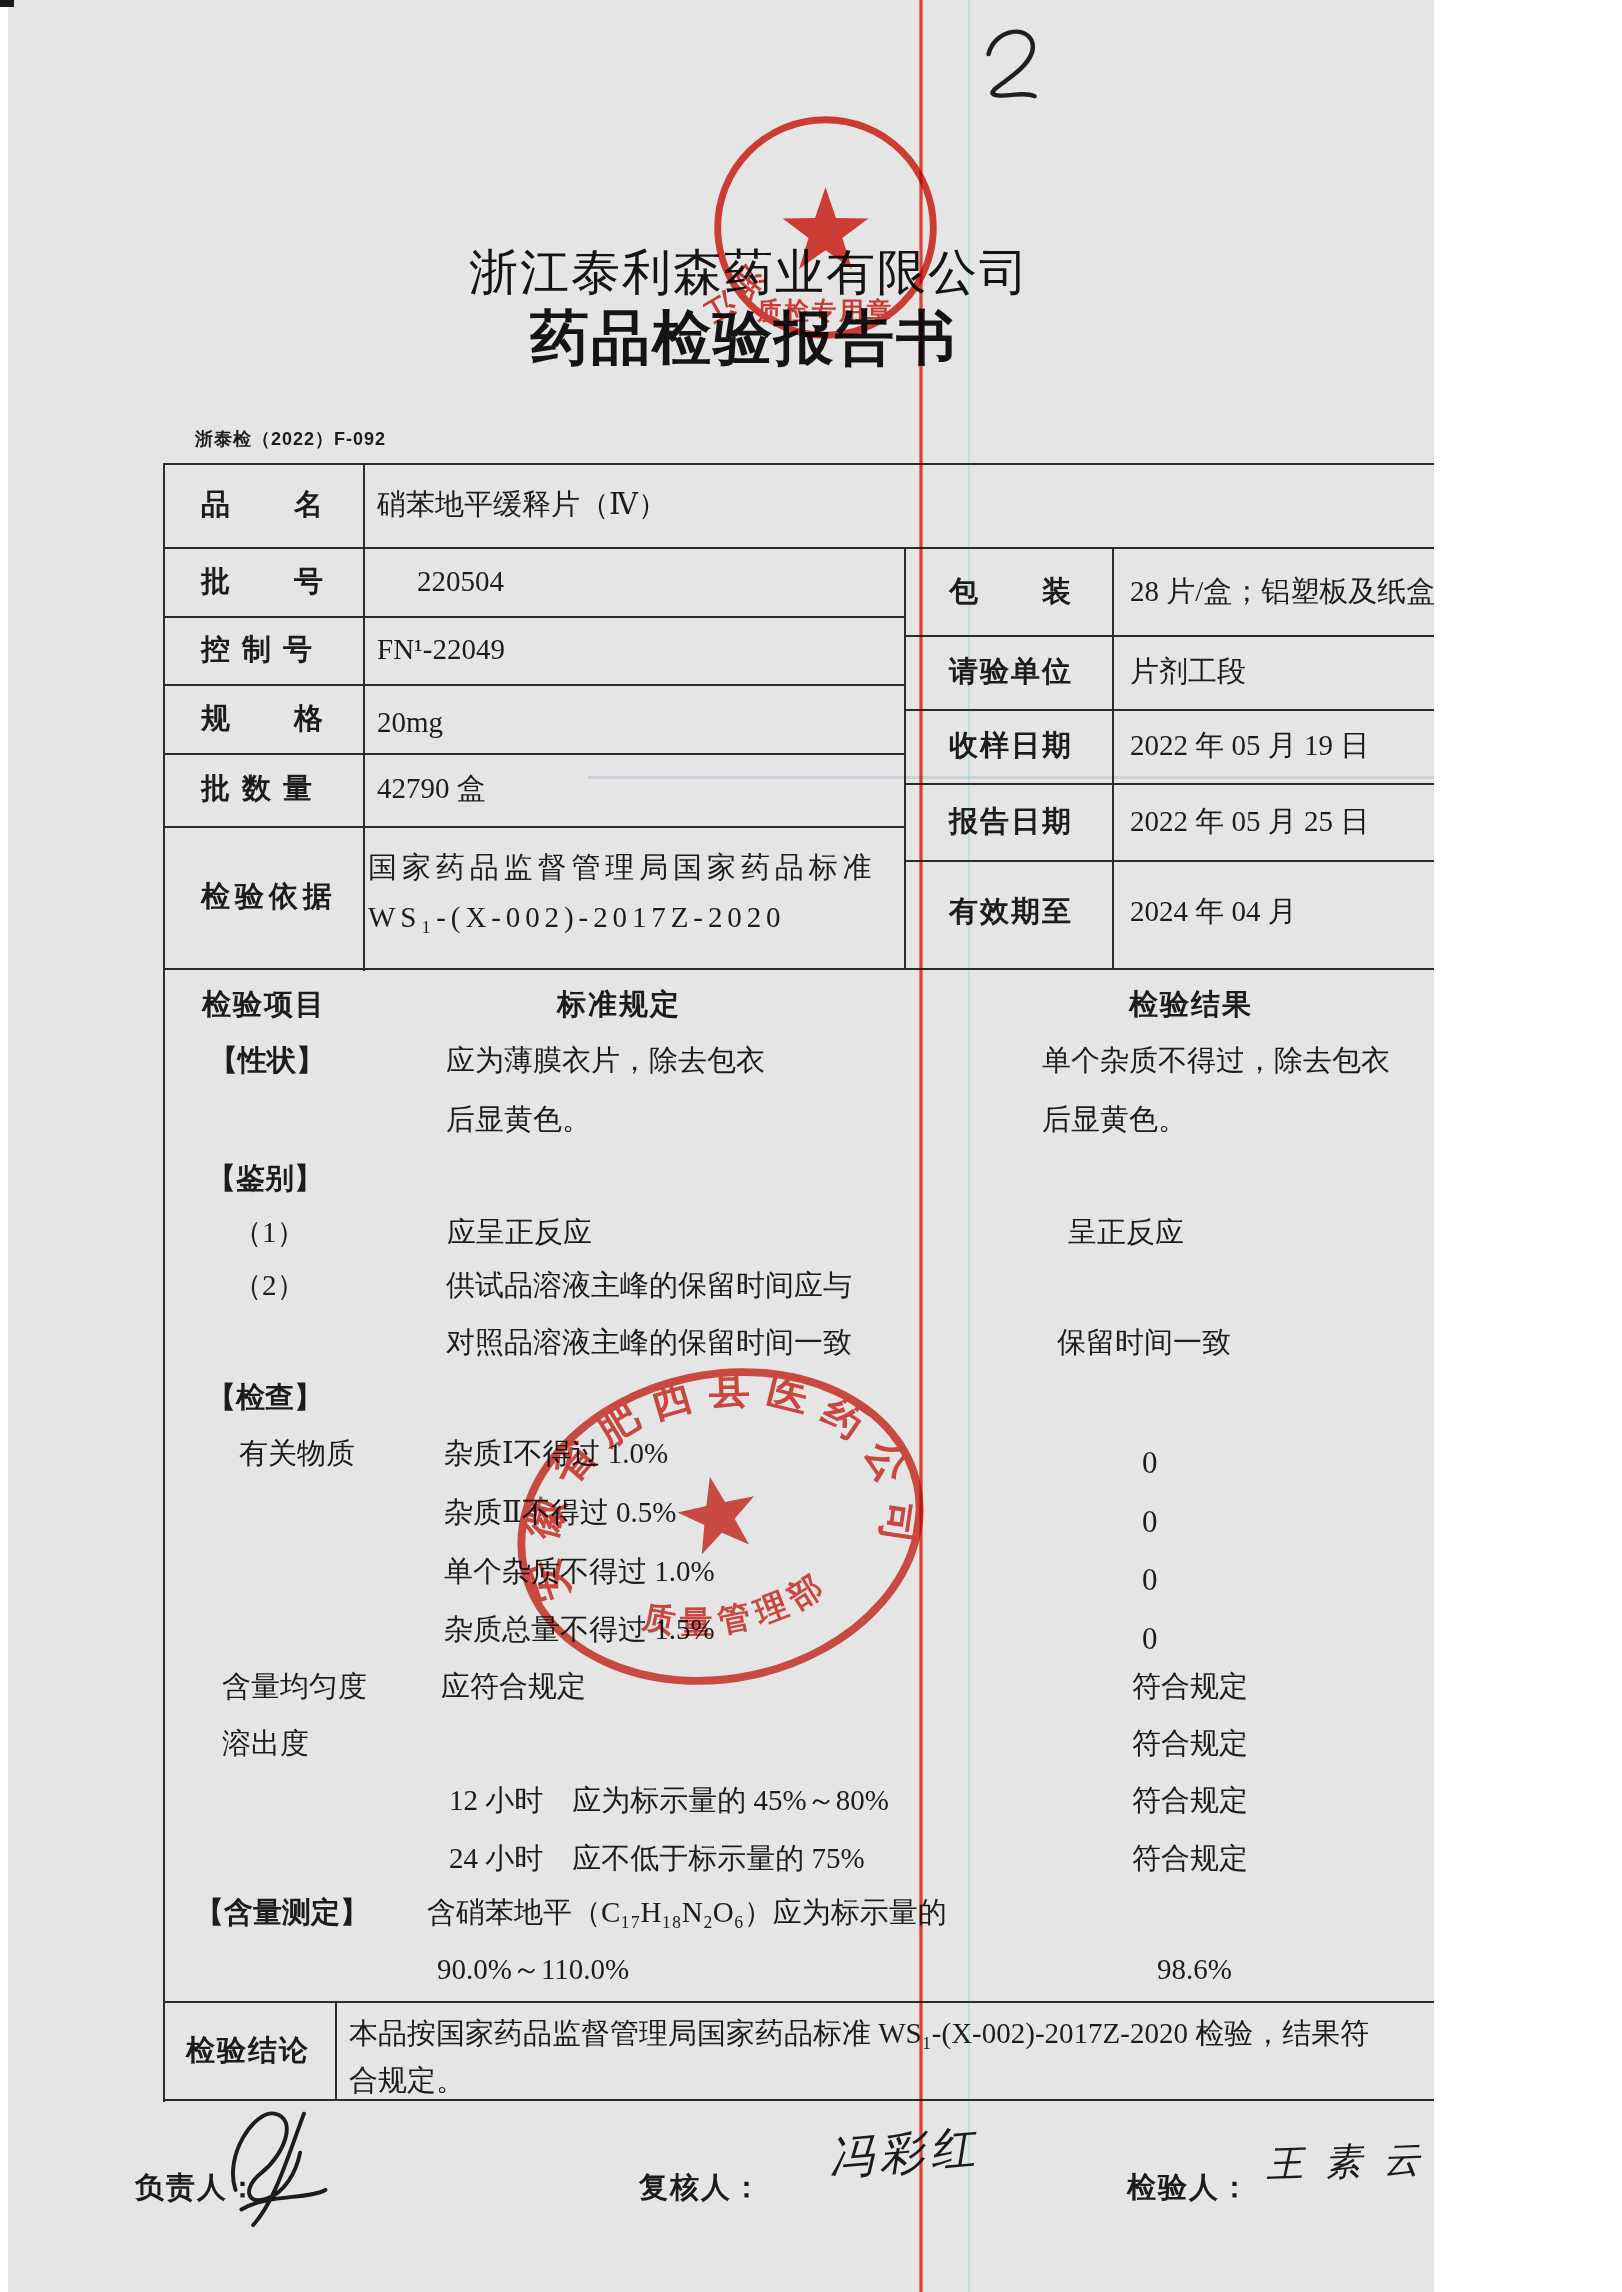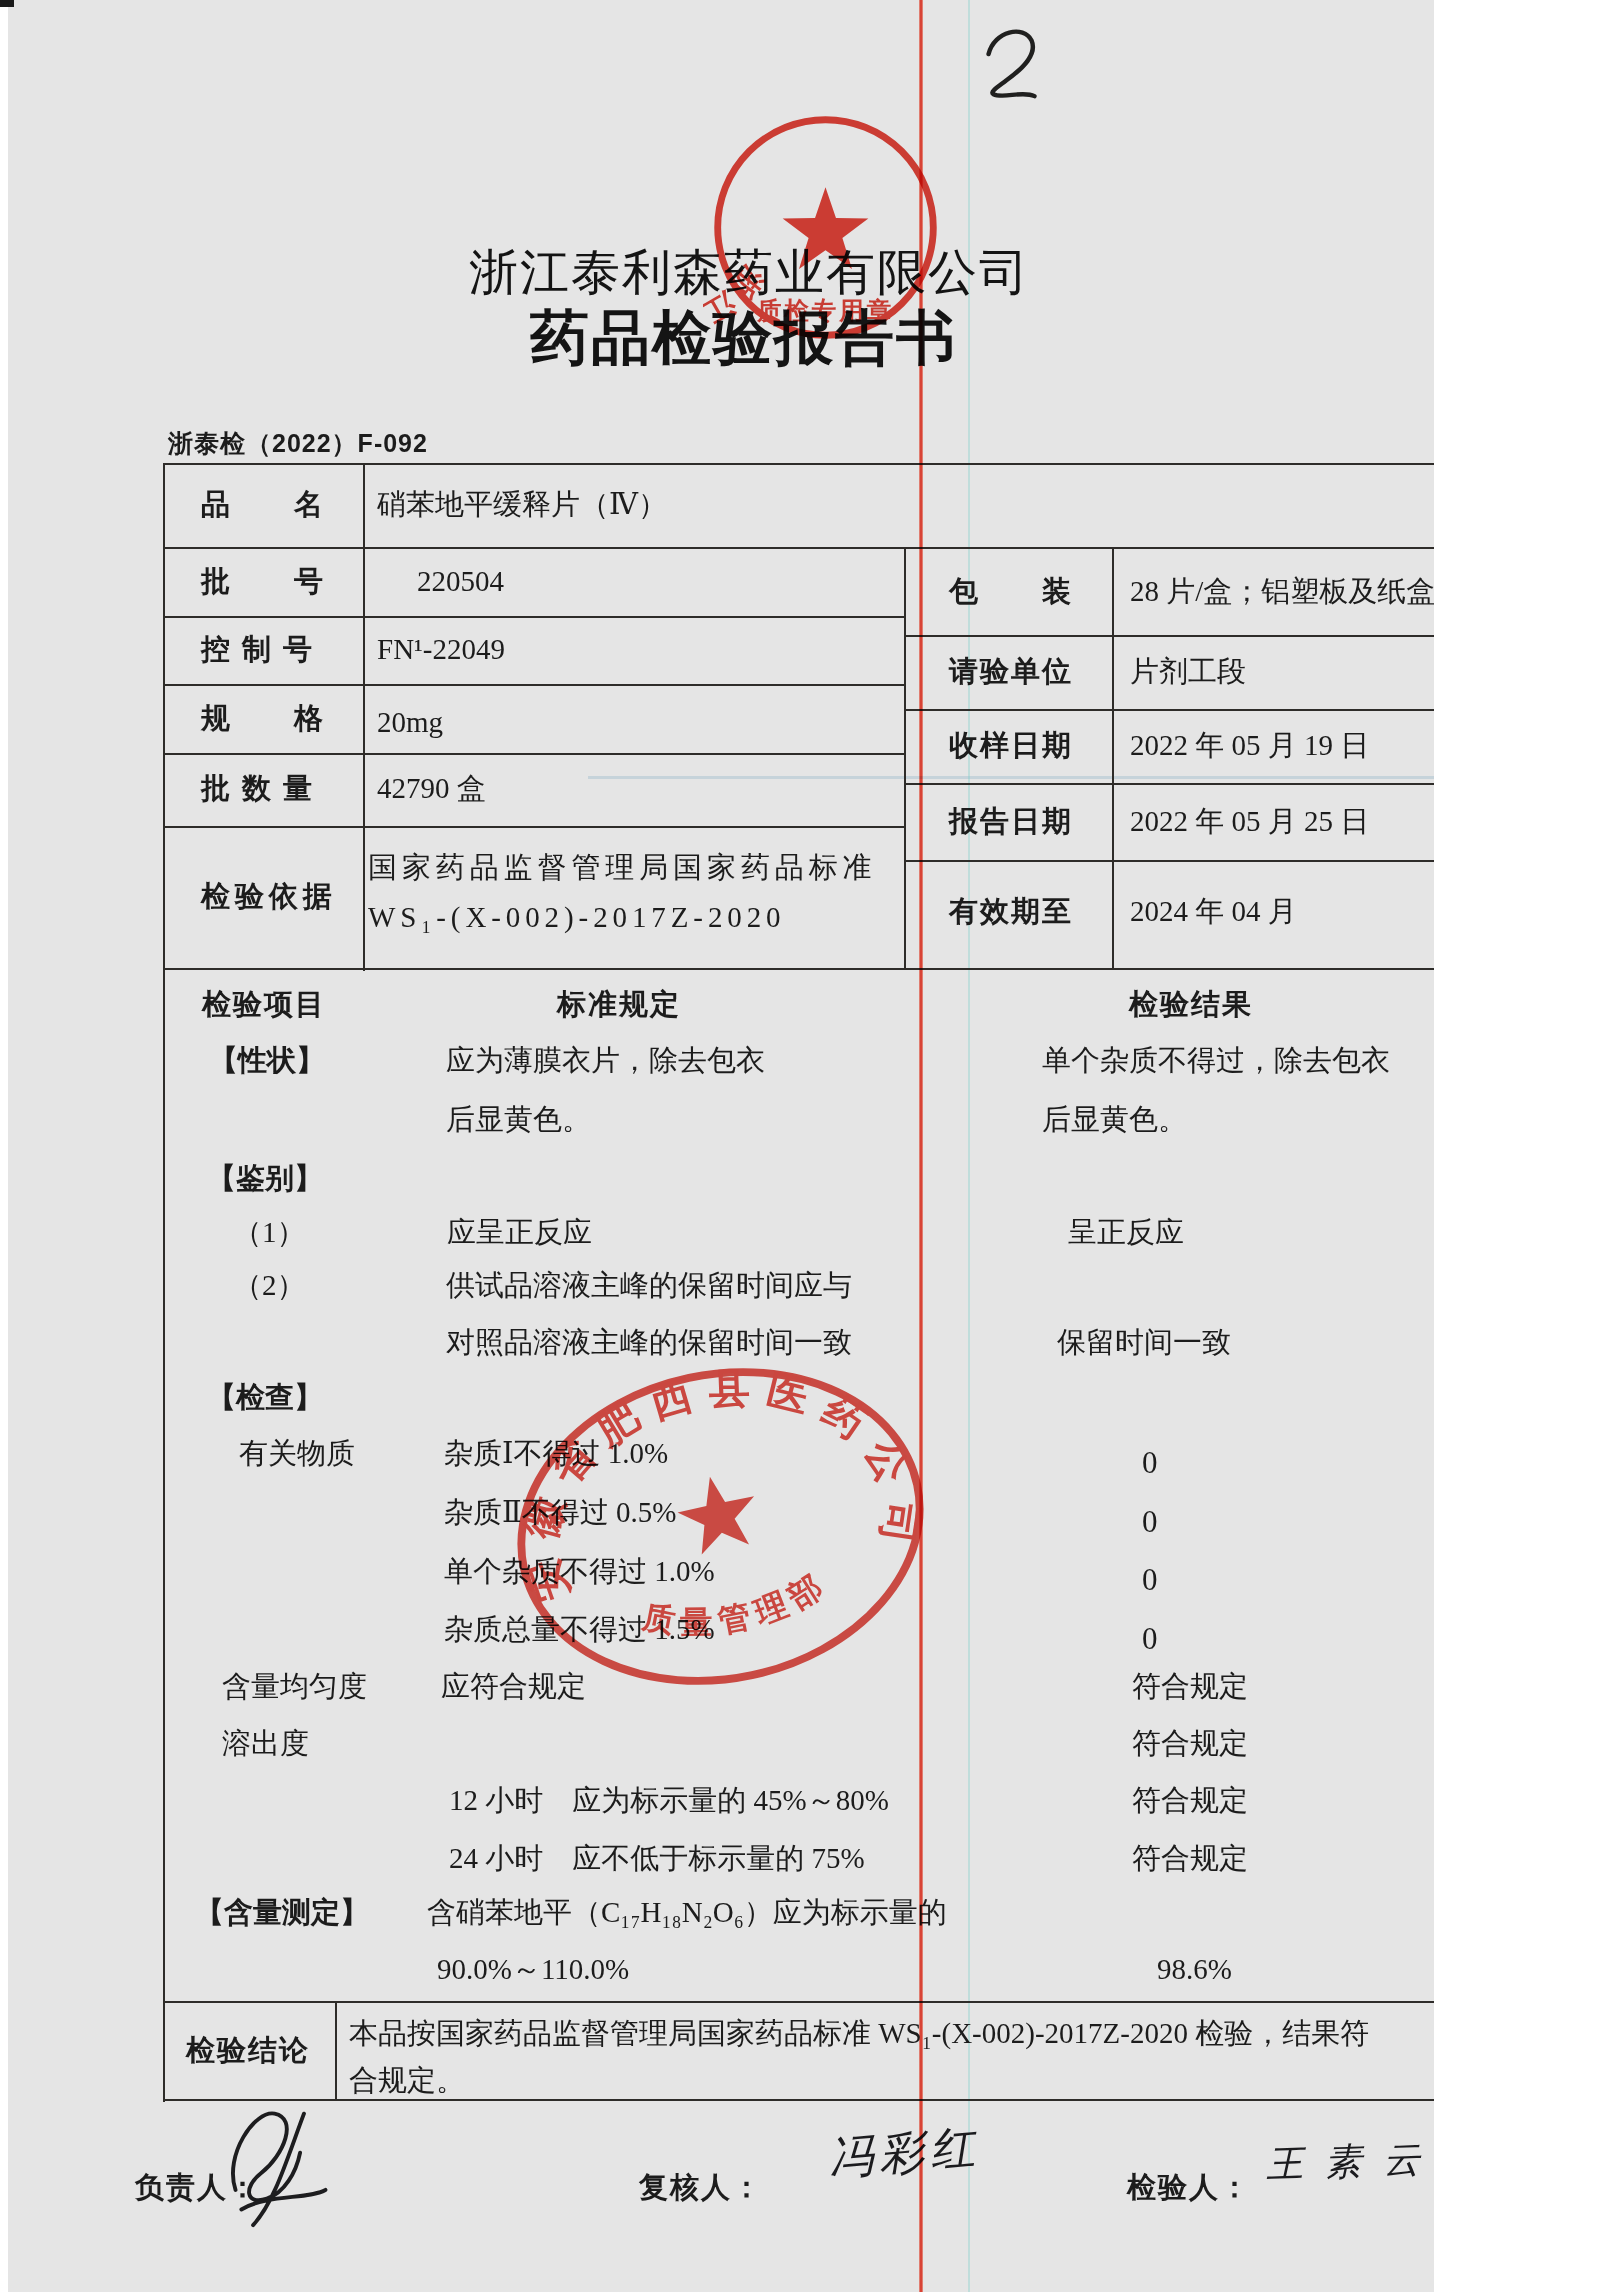--- a/index.html
+++ b/index.html
@@ -27,21 +27,21 @@
 
 <div class="page">
 
   <div class="edge-left"></div>
   <div class="corner-mark"></div>
   <div class="foldline"></div>
   <div class="tealline"></div>
 
   <div class="t title" style="left:469px;top:242px;font-size:49px;">浙江泰利森药业有限公司</div>
   <div class="t title" style="left:530px;top:302px;font-size:59px;font-weight:800;">药品检验报告书</div>
-  <div class="t sans" style="left:168px;top:428px;font-size:25px;font-weight:700;letter-spacing:1px;">浙泰检（2022）F-092</div>
+  <div class="t sans" style="left:195px;top:428px;font-size:18px;font-weight:700;letter-spacing:1px;">浙泰检（2022）F-092</div>
 
   <svg style="position:absolute;left:965px;top:14.7px;" width="93" height="88" viewBox="0 0 95 90">
     <path d="M 24,40 C 30,16 60,10 68,26 C 74,40 60,54 42,67 C 33,74 25,79 29,81 C 39,86 59,77 71,83" fill="none" stroke="#20201f" stroke-width="4.5" stroke-linecap="round"></path>
   </svg>
 
   <div class="hl" style="left:163px;top:463px;width:1327px;"></div>
   <div class="hl" style="left:163px;top:547px;width:1327px;"></div>
   <div class="hl" style="left:163px;top:616px;width:741px;"></div>
   <div class="hl" style="left:163px;top:684px;width:741px;"></div>
   <div class="hl" style="left:163px;top:753px;width:741px;"></div>

